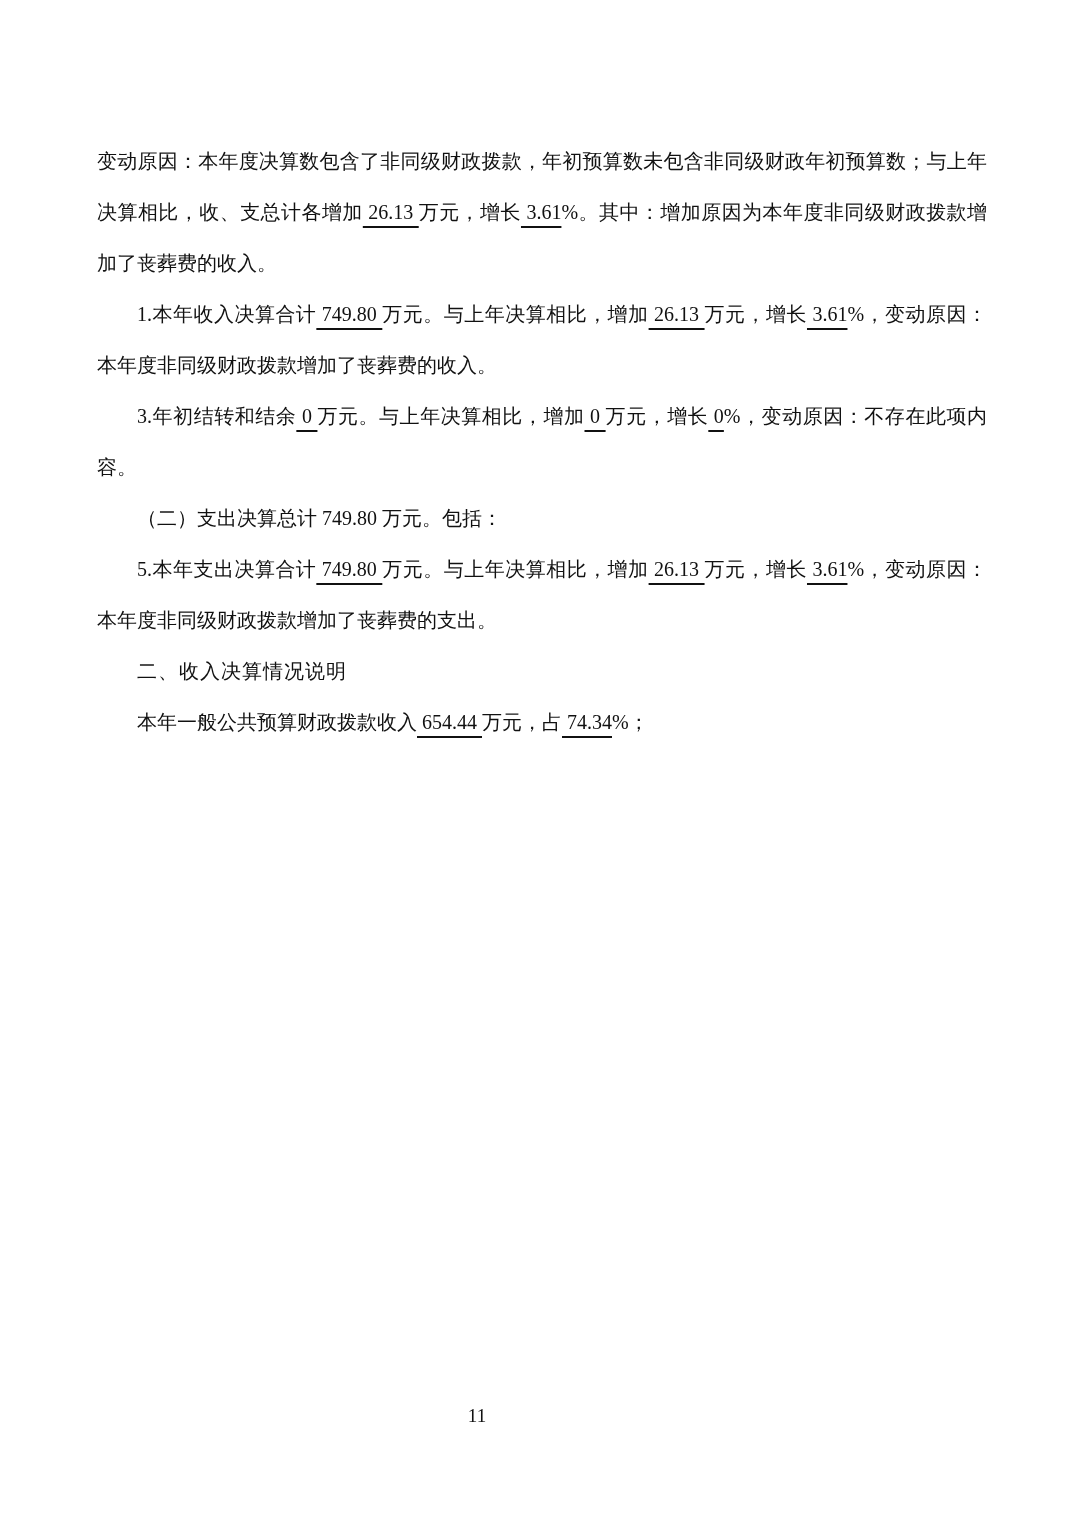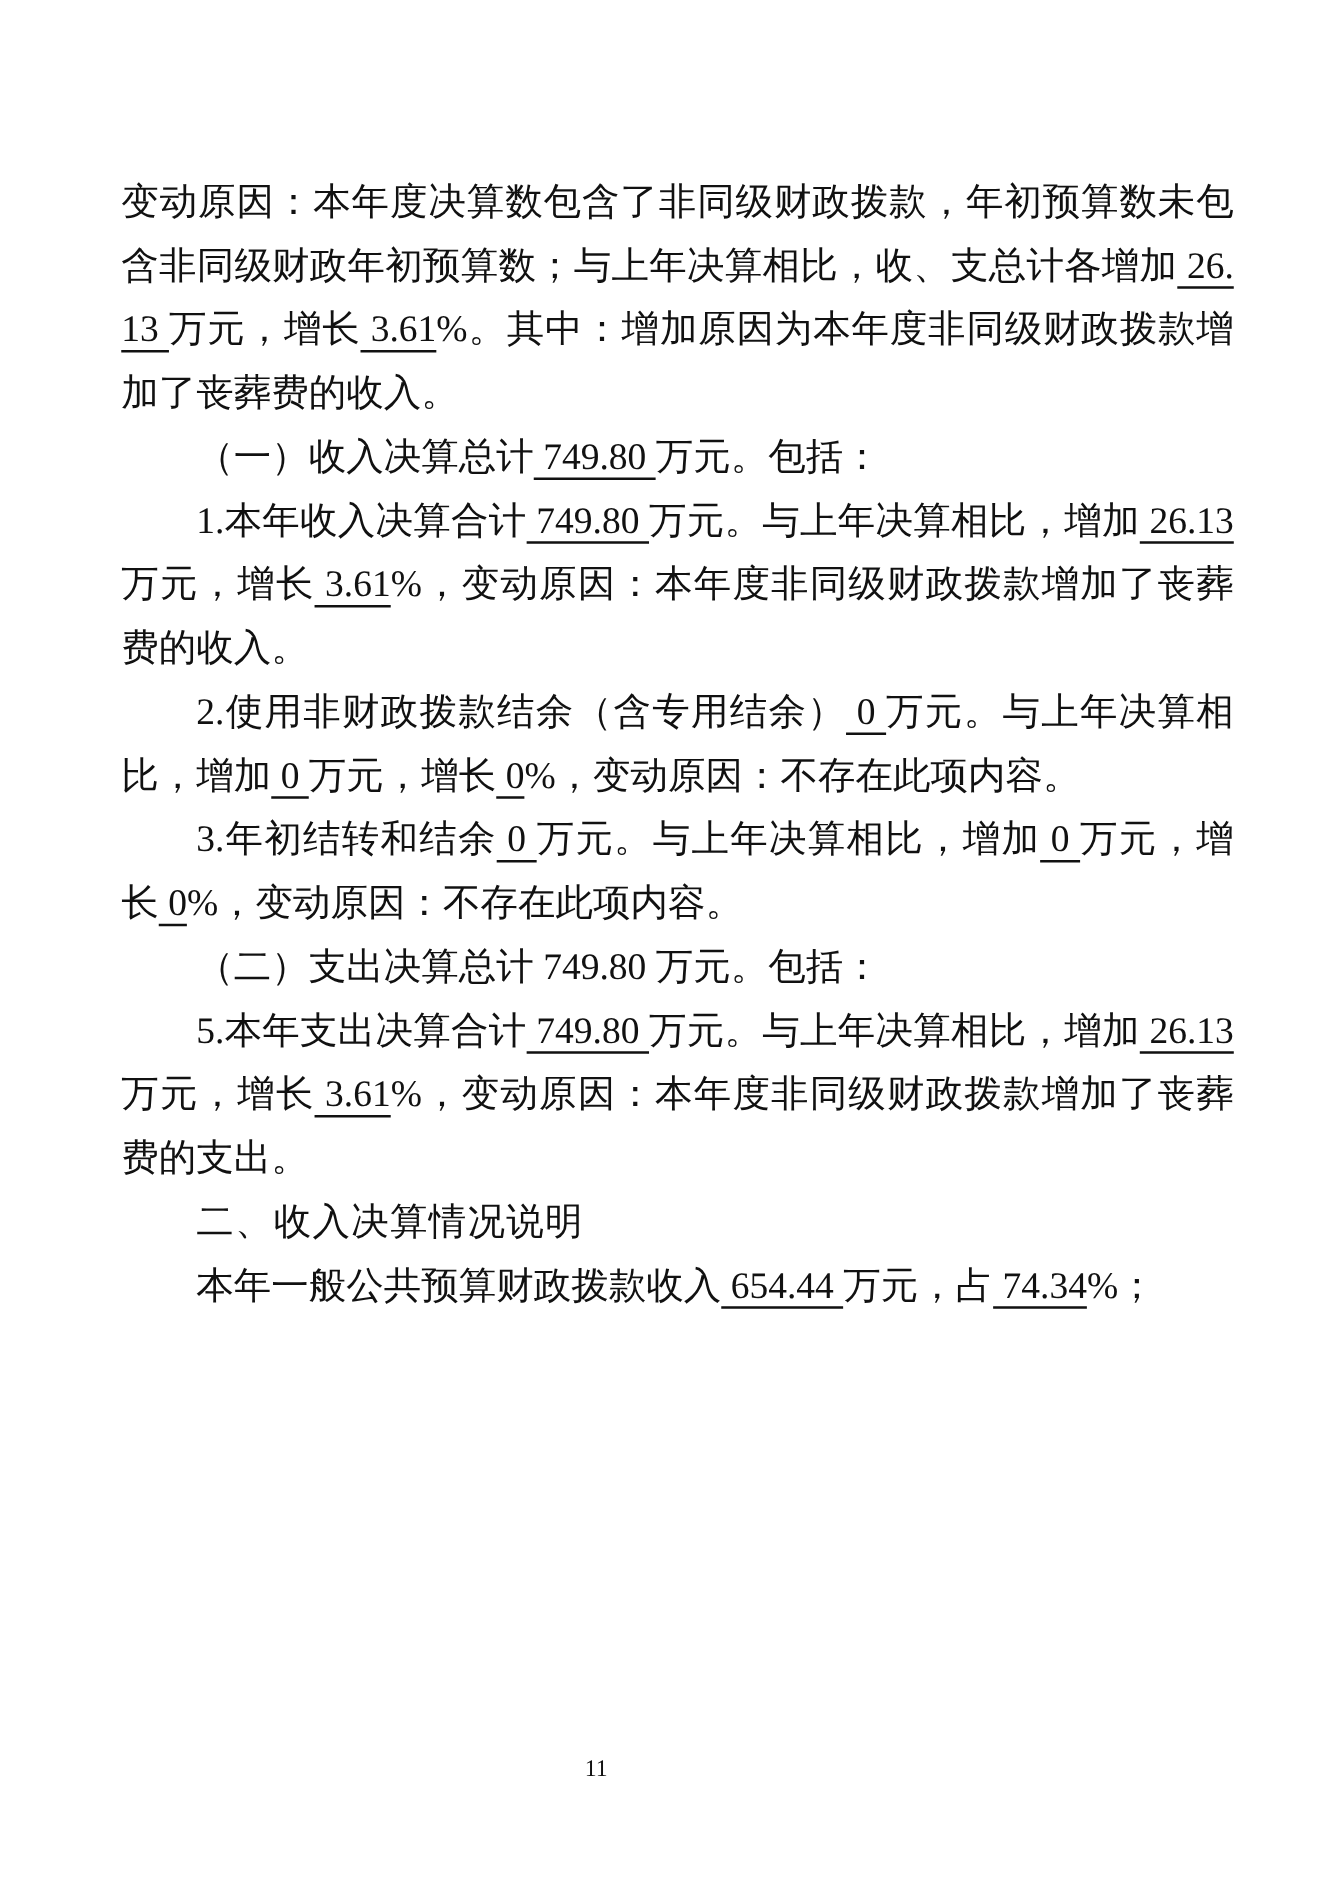--- a/index.html
+++ b/index.html
@@ -14,21 +14,21 @@
     background: #ffffff;
     overflow: hidden;
     color: #111111;
   }
   .doc-body {
     position: absolute;
     left: 97px;
     top: 136px;
     width: 890px;
     font-family: "Liberation Serif", "DejaVu Serif", serif;
-    font-size: 30px;
+    font-size: 20px;
     line-height: 51px;
     text-align: justify;
     text-justify: inter-character;
     word-break: break-all;
   }
   .para {
     margin: 0;
     padding: 0;
   }
   .para.indent {
@@ -58,23 +58,21 @@
     font-size: 19px;
     color: #111111;
   }
 </style>
 </head>
 <body>
 
 <div class="page">
   <div class="doc-body">
       <p class="para plain"><span>变动原因：本年度决算数包含了非同级财政拨款，年初预算数未包含非同级财政年初预算数；与上年决算相比，收、支总计各增加</span><span class="u"> 26.13 </span><span>万元，增长</span><span class="u"> 3.61</span><span>%。其中：增加原因为本年度非同级财政拨款增加了丧葬费的收入。</span></p>
-      <p class="para indent"><span>（一）收入决算总计</span><span class="u"> 749.80 </span><span>万元。包括：</span></p>
       <p class="para indent"><span>1.本年收入决算合计</span><span class="u"> 749.80 </span><span>万元。与上年决算相比，增加</span><span class="u"> 26.13 </span><span>万元，增长</span><span class="u"> 3.61</span><span>%，变动原因：本年度非同级财政拨款增加了丧葬费的收入。</span></p>
-      <p class="para indent"><span>2.使用非财政拨款结余（含专用结余）</span><span class="u"> 0 </span><span>万元。与上年决算相比，增加</span><span class="u"> 0 </span><span>万元，增长</span><span class="u"> 0</span><span>%，变动原因：不存在此项内容。</span></p>
       <p class="para indent"><span>3.年初结转和结余</span><span class="u"> 0 </span><span>万元。与上年决算相比，增加</span><span class="u"> 0 </span><span>万元，增长</span><span class="u"> 0</span><span>%，变动原因：不存在此项内容。</span></p>
       <p class="para indent"><span>（二）支出决算总计 749.80 万元。包括：</span></p>
       <p class="para indent"><span>5.本年支出决算合计</span><span class="u"> 749.80 </span><span>万元。与上年决算相比，增加</span><span class="u"> 26.13 </span><span>万元，增长</span><span class="u"> 3.61</span><span>%，变动原因：本年度非同级财政拨款增加了丧葬费的支出。</span></p>
       <p class="para heading"><span>二、收入决算情况说明</span></p>
       <p class="para indent"><span>本年一般公共预算财政拨款收入</span><span class="u"> 654.44 </span><span>万元，占</span><span class="u"> 74.34</span><span>%；</span></p>
     </div>
   <div class="footer">11</div>
 </div>
 
 </body></html>

